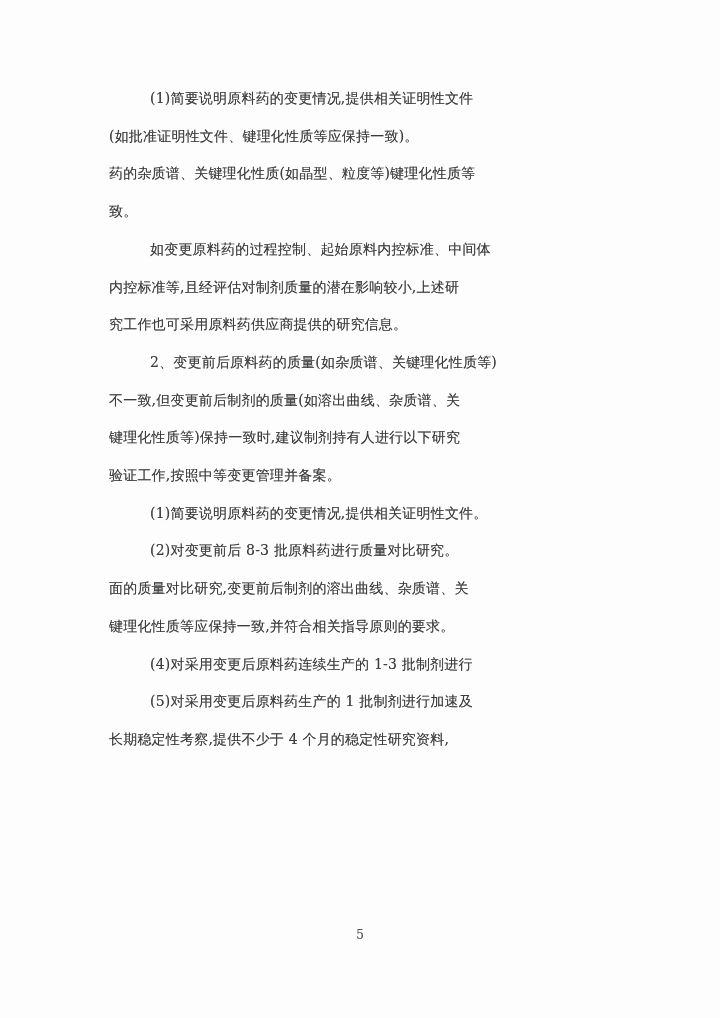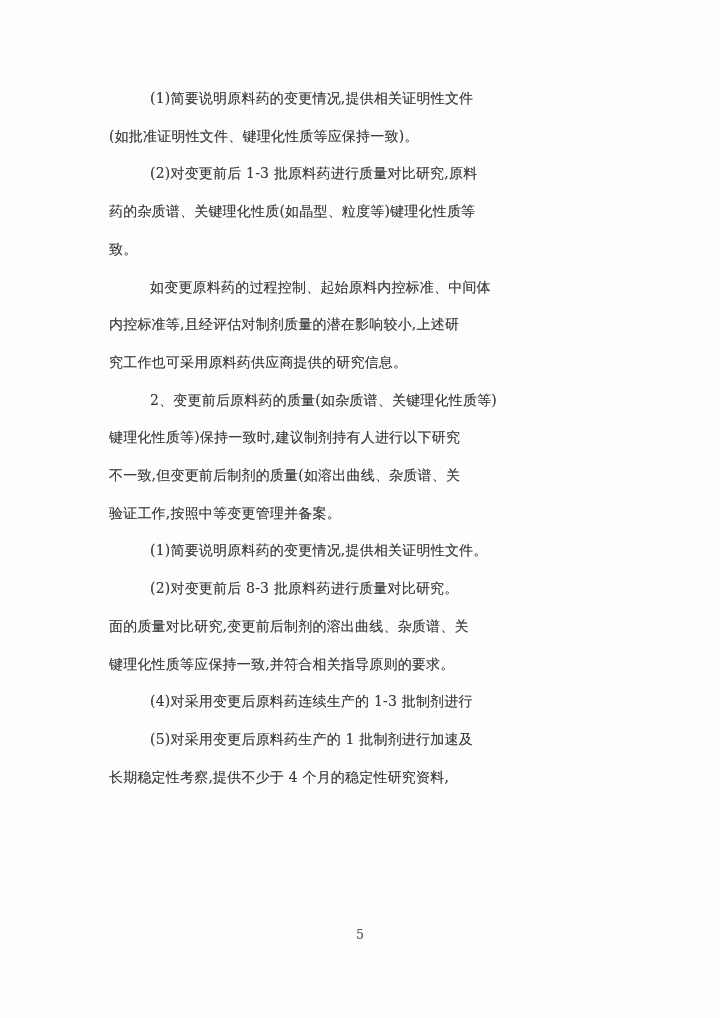--- a/index.html
+++ b/index.html
@@ -49,29 +49,28 @@
   }
 </style>
 </head>
 <body>
 
 <div class="doc-page">
 
   <div class="text-block" id="text-block">
       <div class="text-line indent">(1)简要说明原料药的变更情况,提供相关证明性文件</div>
       <div class="text-line">(如批准证明性文件、键理化性质等应保持一致)。</div>
-      <div class="text-line indent">(2)对变更前后 1-3 批原料药进行质量对比研究,原料</div>
       <div class="text-line">药的杂质谱、关键理化性质(如晶型、粒度等)键理化性质等</div>
       <div class="text-line">致。</div>
       <div class="text-line indent">如变更原料药的过程控制、起始原料内控标准、中间体</div>
       <div class="text-line">内控标准等,且经评估对制剂质量的潜在影响较小,上述研</div>
       <div class="text-line">究工作也可采用原料药供应商提供的研究信息。</div>
       <div class="text-line indent">2、变更前后原料药的质量(如杂质谱、关键理化性质等)</div>
+      <div class="text-line">不一致,但变更前后制剂的质量(如溶出曲线、杂质谱、关</div>
       <div class="text-line">键理化性质等)保持一致时,建议制剂持有人进行以下研究</div>
-      <div class="text-line">不一致,但变更前后制剂的质量(如溶出曲线、杂质谱、关</div>
       <div class="text-line">验证工作,按照中等变更管理并备案。</div>
       <div class="text-line indent">(1)简要说明原料药的变更情况,提供相关证明性文件。</div>
       <div class="text-line indent">(2)对变更前后 8-3 批原料药进行质量对比研究。</div>
       <div class="text-line">面的质量对比研究,变更前后制剂的溶出曲线、杂质谱、关</div>
       <div class="text-line">键理化性质等应保持一致,并符合相关指导原则的要求。</div>
       <div class="text-line indent">(4)对采用变更后原料药连续生产的 1-3 批制剂进行</div>
       <div class="text-line indent">(5)对采用变更后原料药生产的 1 批制剂进行加速及</div>
       <div class="text-line">长期稳定性考察,提供不少于 4 个月的稳定性研究资料,</div>
     </div>
 

